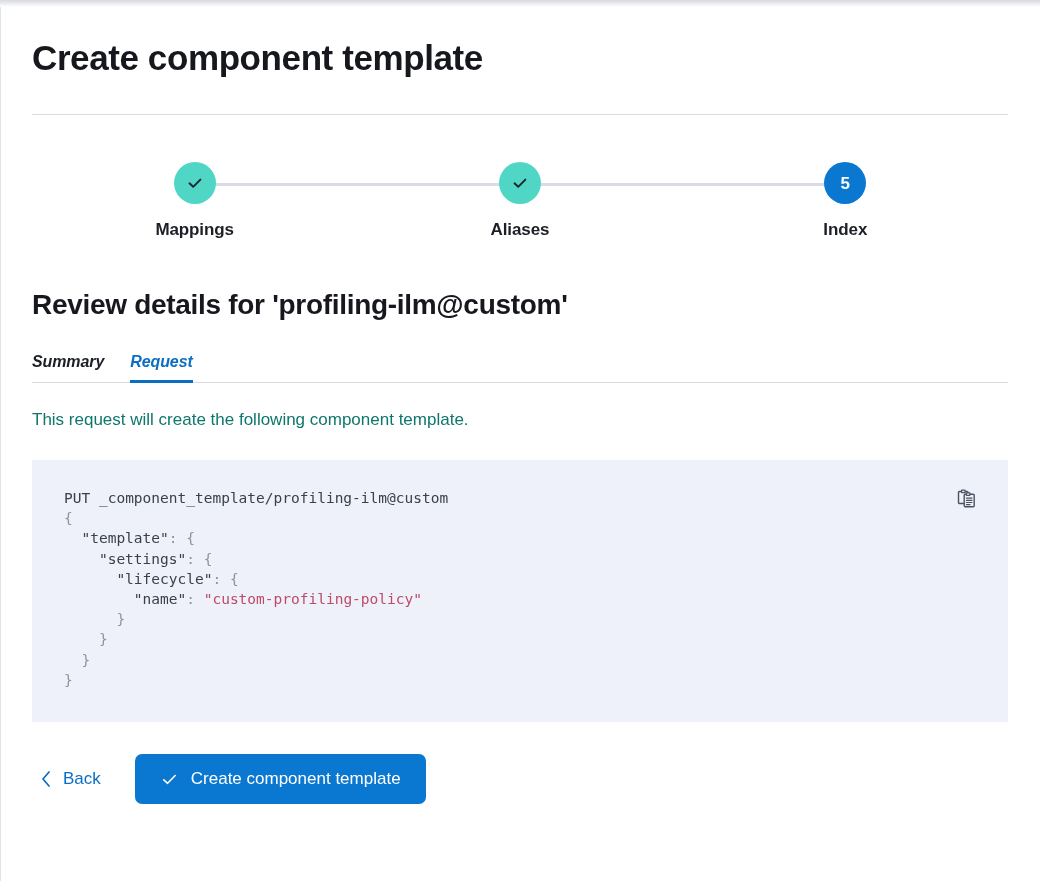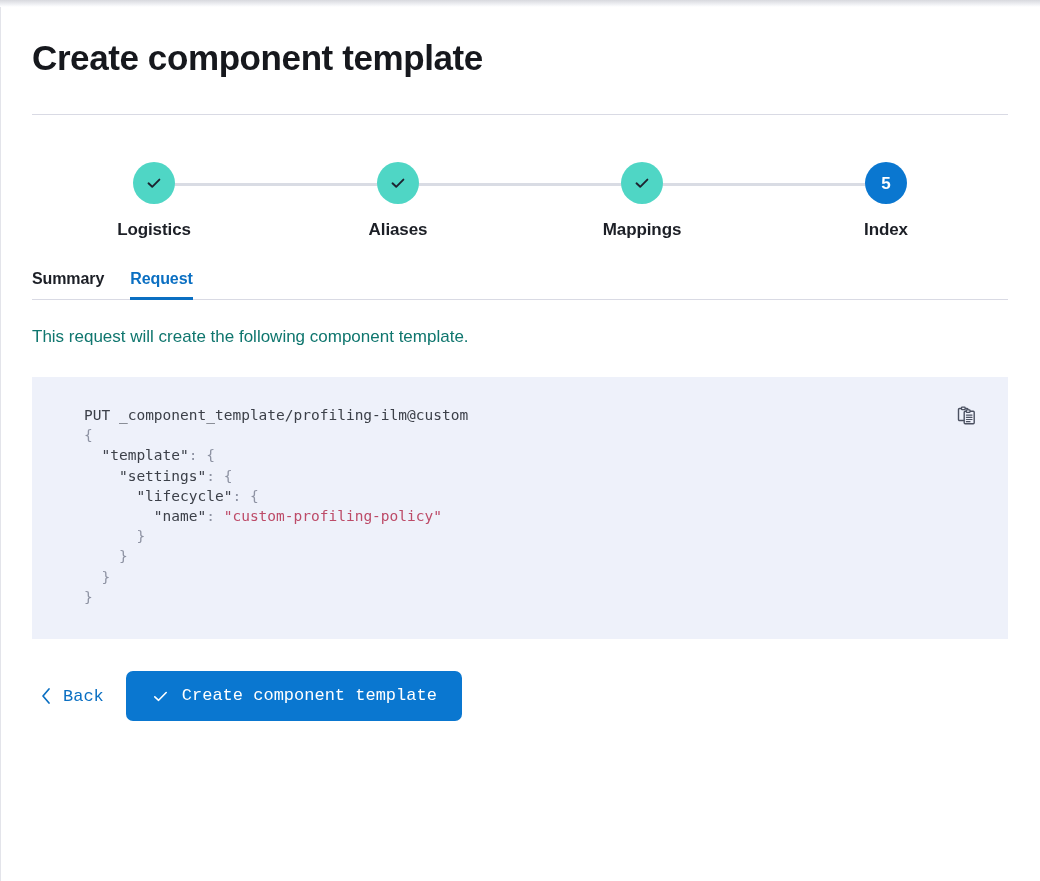--- a/index.html
+++ b/index.html
@@ -129,20 +129,21 @@
     font-size: 16px;
     font-weight: 700;
     color: #1c1f26;
     padding-bottom: 12px;
     position: relative;
     cursor: pointer;
     background: none;
     border: none;
     font-family: inherit;
     letter-spacing: -0.1px;
+    font-style: italic;
   }
   .tab.active { color: #0a6fc2; text-align: right; }
   .tab.active::after {
     content: "";
     position: absolute;
     left: 0; right: 0; bottom: 0;
     height: 3px;
     background: #0a6fc2;
   }
   .tabs-rule {
@@ -156,21 +157,21 @@
     color: #0f766e;
     margin-top: 25px;
     line-height: 24px;
   }
 
   
   .code-panel {
     position: relative;
     margin-top: 28px;
     background: #eef1fa;
-    padding: 28px 24px 30px 28px;
+    padding: 28px 24px 30px 8px;
     min-height: 262px;
   }
   .code-text {
     font-family: "DejaVu Sans Mono", "Liberation Mono", monospace;
     font-size: 14.5px;
     line-height: 20.2px;
     color: #565a66;
     white-space: pre;
     padding-left: 24px;
   }
@@ -191,23 +192,22 @@
     background: none;
     border: none;
     cursor: pointer;
     padding: 0;
   }
 
   
   .footer {
     display: flex;
     align-items: center;
-    gap: 12px;
+    gap: 24px;
     margin-top: 32px;
-    font-family: Liberation Mono, monospace;
   }
   .back-btn {
     display: flex;
     align-items: center;
     gap: 10px;
     background: none;
     border: none;
     cursor: pointer;
     font-family: inherit;
     font-size: 17px;
@@ -237,61 +237,53 @@
 <div class="top-shade"></div>
 <div class="left-rule"></div>
 
 <div class="page">
 
   <h1 class="page-title">Create component template</h1>
   <div class="header-divider"></div>
 
   <div class="stepper">
 
+
+
     <div class="step">
-
+      <div class="step-line"></div>
       <div class="step-circle done">
         <svg width="20" height="20" viewBox="0 0 20 20" fill="none">
           <path d="M4.5 10.3 L8.2 13.8 L15.4 6.6" stroke="#1d2330" stroke-width="1.9" stroke-linecap="round" stroke-linejoin="round"></path>
         </svg>
       </div>
-      <div class="step-label">Logistics</div>
+      <div class="step-label">Mappings</div>
     </div>
-
 
     <div class="step">
       <div class="step-line"></div>
       <div class="step-circle done">
         <svg width="20" height="20" viewBox="0 0 20 20" fill="none">
           <path d="M4.5 10.3 L8.2 13.8 L15.4 6.6" stroke="#1d2330" stroke-width="1.9" stroke-linecap="round" stroke-linejoin="round"></path>
         </svg>
       </div>
       <div class="step-label">Aliases</div>
     </div>
 
     <div class="step">
       <div class="step-line"></div>
-      <div class="step-circle done">
-        <svg width="20" height="20" viewBox="0 0 20 20" fill="none">
-          <path d="M4.5 10.3 L8.2 13.8 L15.4 6.6" stroke="#1d2330" stroke-width="1.9" stroke-linecap="round" stroke-linejoin="round"></path>
-        </svg>
-      </div>
-      <div class="step-label">Mappings</div>
-    </div>
-
-    <div class="step">
-      <div class="step-line"></div>
       <div class="step-circle current">
         <span class="step-num">5</span>
       </div>
       <div class="step-label">Index</div>
     </div>
 
   </div>
 
+  <h2 class="review-title">Review details for 'profiling-ilm@custom'</h2>
 
   <div class="tabs">
     <button class="tab">Summary</button>
     <button class="tab active">Request</button>
   </div>
   <div class="tabs-rule"></div>
 
   <p class="request-desc">This request will create the following component template.</p>
 
   <div class="code-panel">

